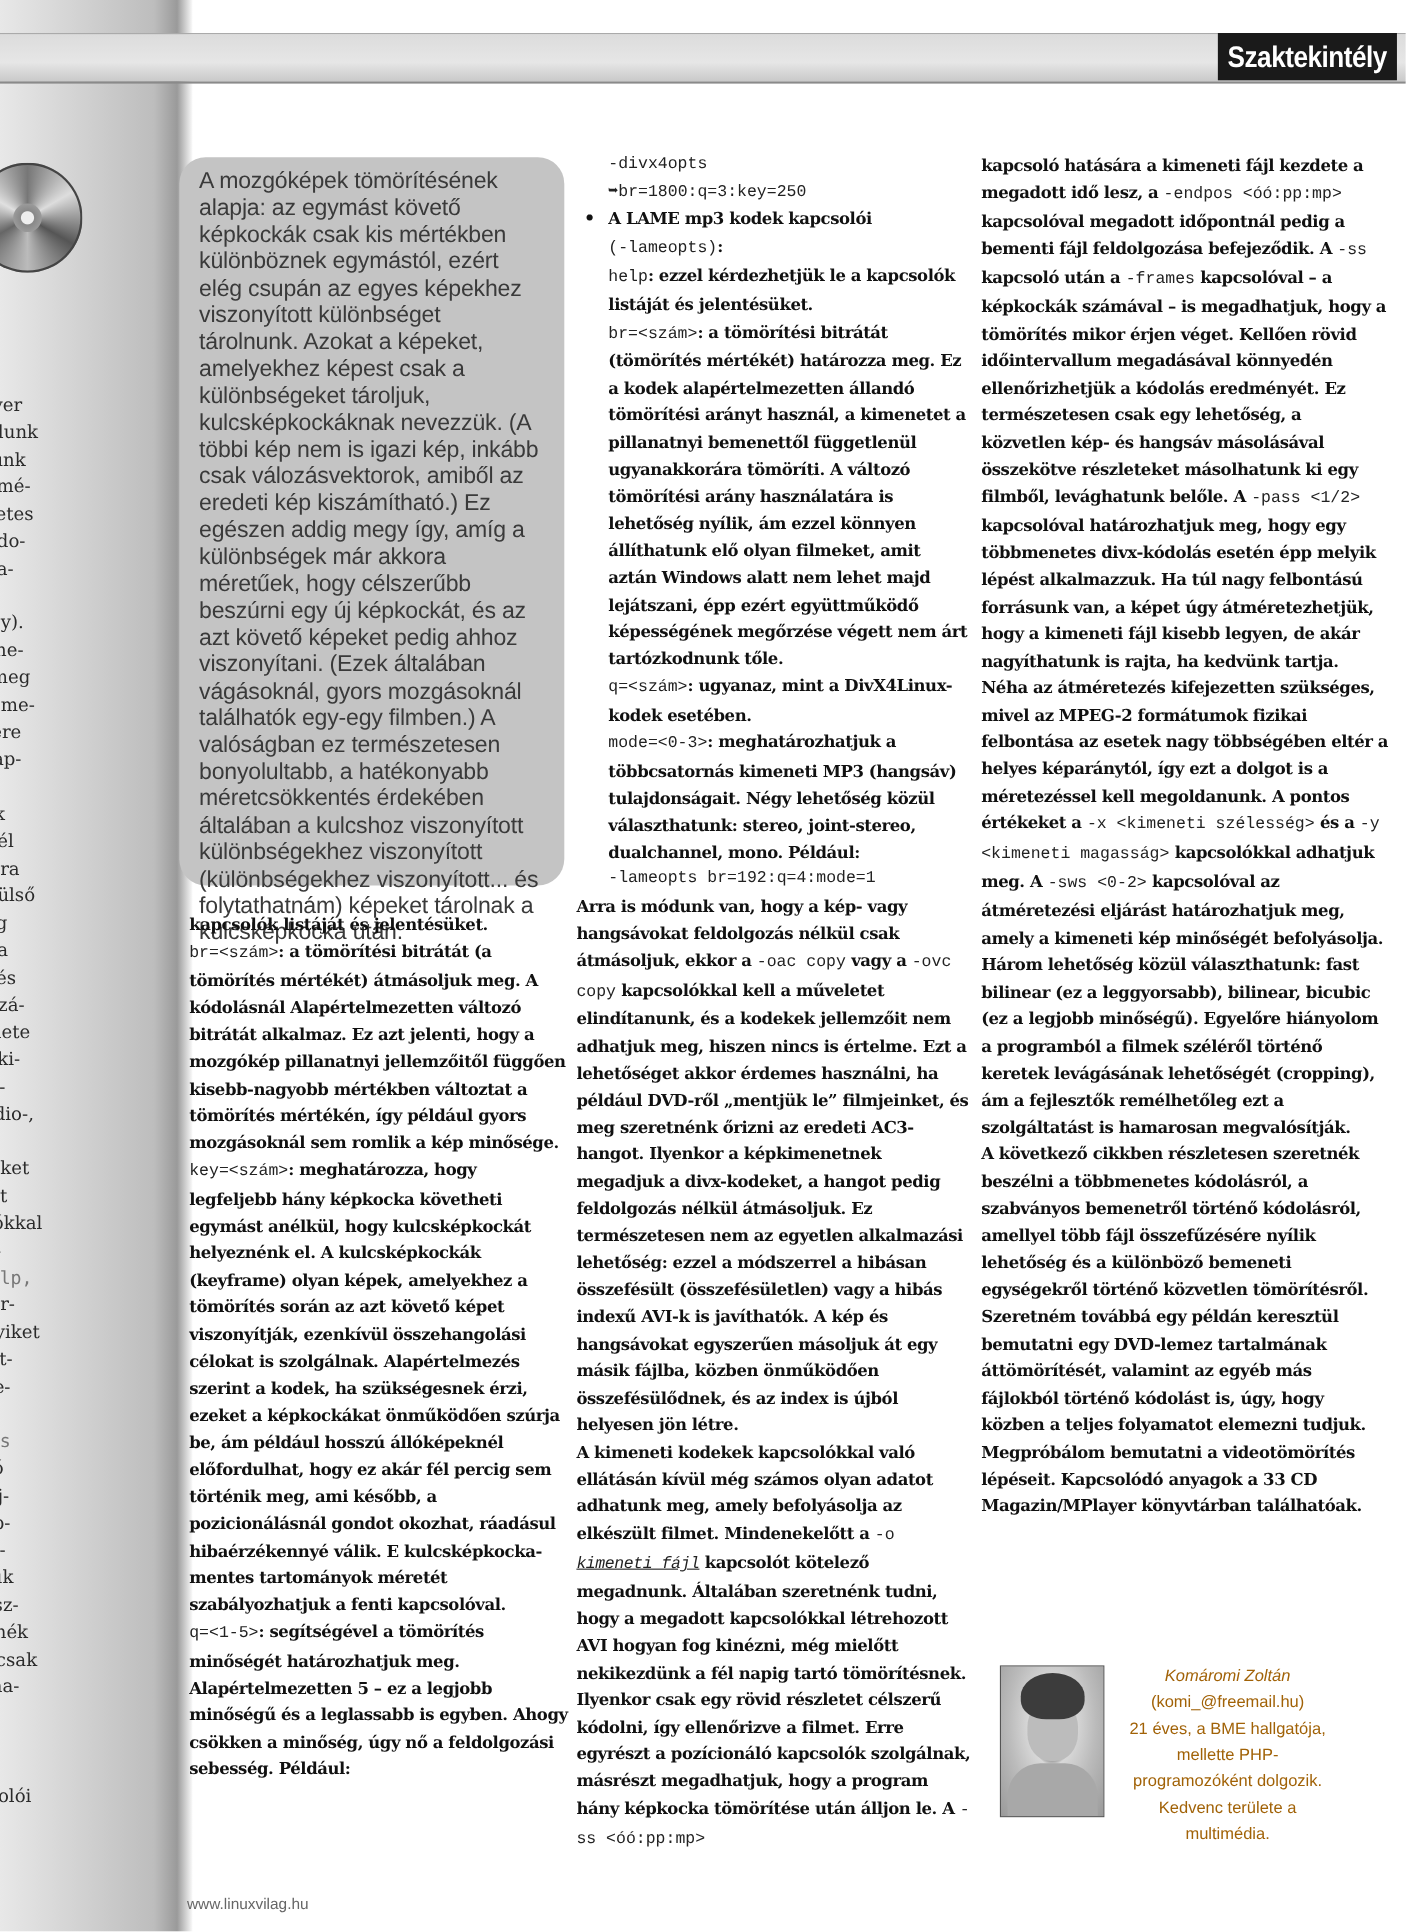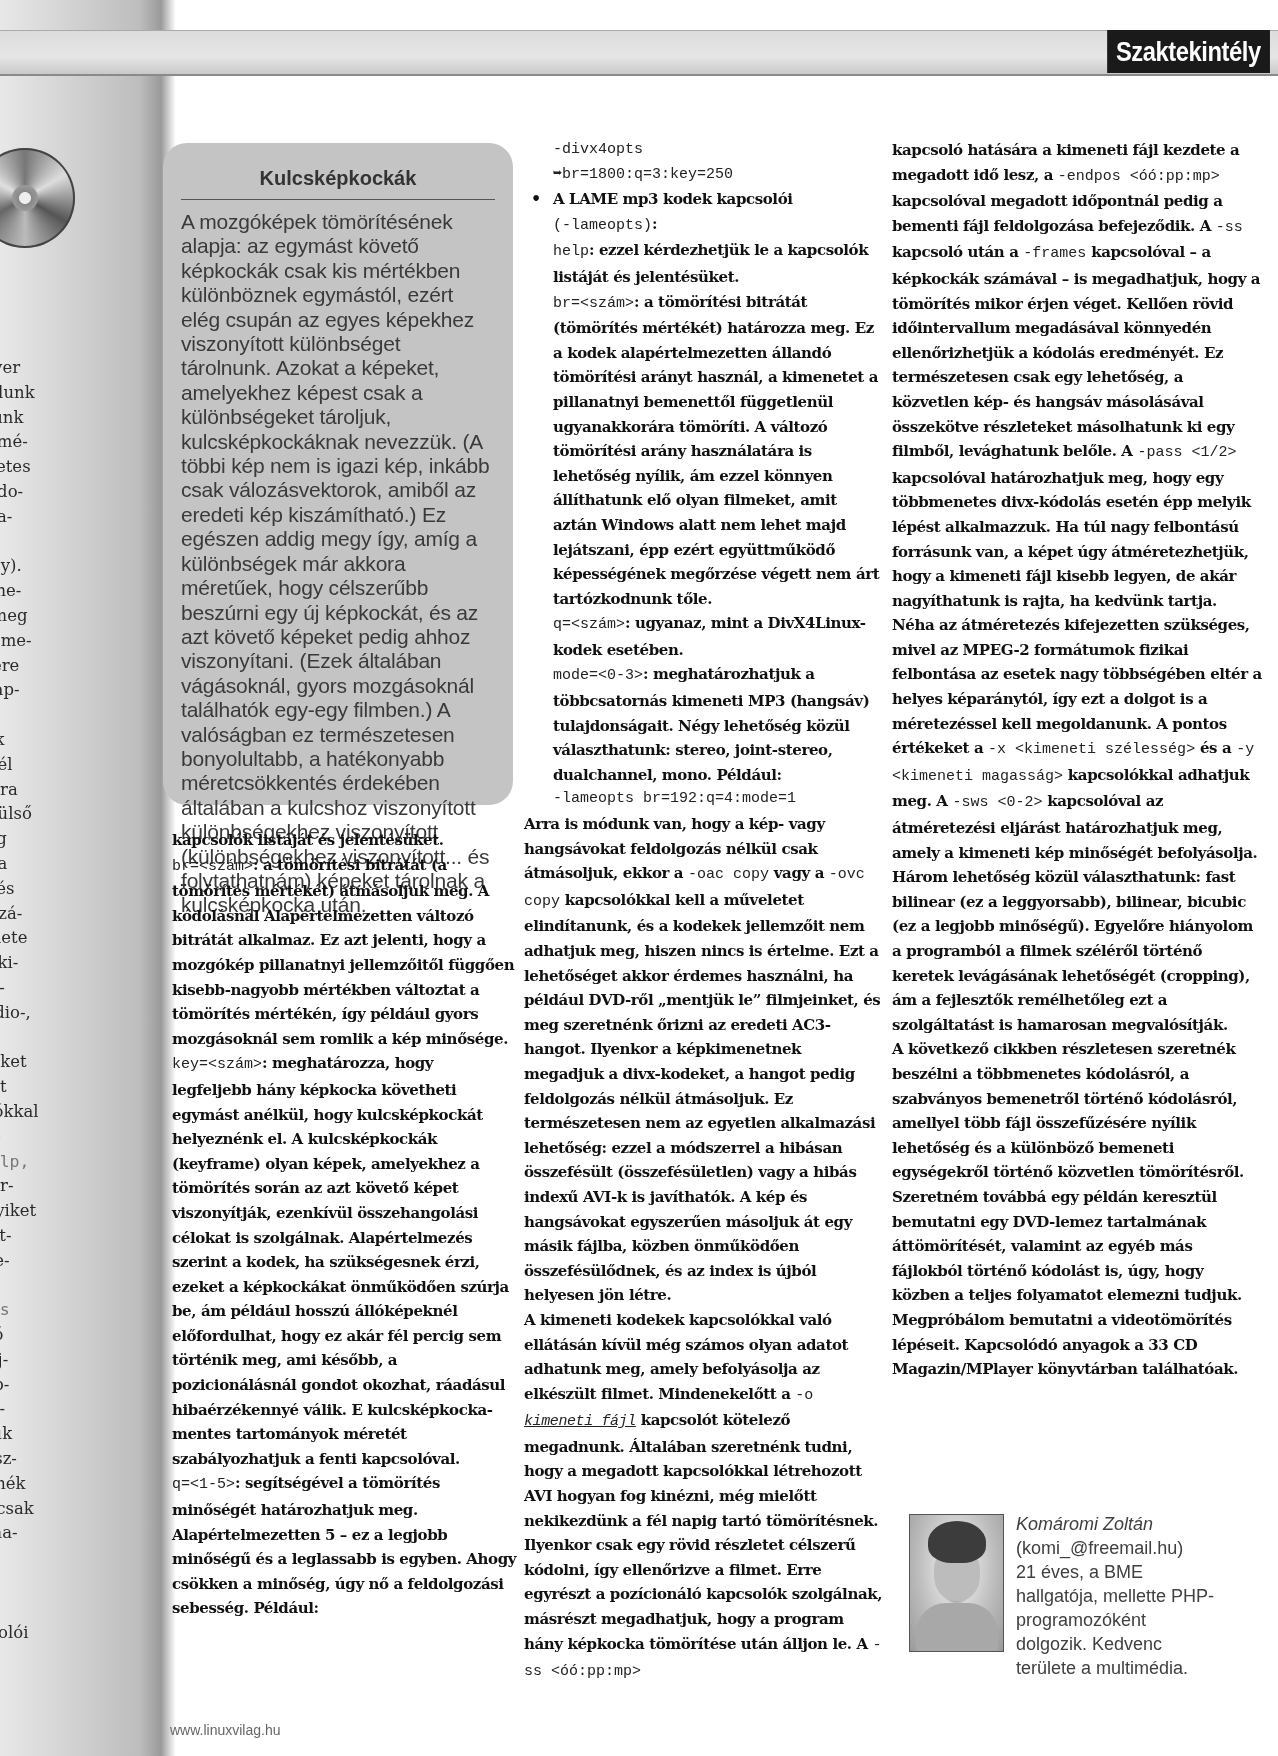--- a/index.html
+++ b/index.html
@@ -72,21 +72,21 @@
   .author-photo {
     position: absolute; left: 909px; top: 1514px; width: 95px; height: 138px;
     border: 1px solid #555; box-sizing: border-box;
     background: radial-gradient(ellipse at 50% 38%, #c8c8c8 0 22%, #777 26%, #d8d8d8 32%, #bbb 60%, #9a9a9a 100%);
   }
   .author-hair { position: absolute; left: 18px; top: 6px; width: 58px; height: 42px; border-radius: 50% 50% 40% 40%; background: #3c3c3c; }
   .author-face { position: absolute; left: 24px; top: 30px; width: 46px; height: 56px; border-radius: 45%; background: #bcbcbc; }
   .author-body { position: absolute; left: 6px; top: 88px; width: 82px; height: 48px; border-radius: 30px 30px 0 0; background: #a8a8a8; }
   .author-info {
     position: absolute; left: 1016px; top: 1512px; width: 200px;
-    font-family: "Liberation Sans", sans-serif; font-size: 18px; line-height: 24px; color: #404040;
+    font-family: "Liberation Sans", sans-serif; font-size: 15px; line-height: 24px; color: #a16207; text-align: center;
   }
   .author-name { font-style: italic; }
   .footer-url {
     position: absolute; left: 170px; top: 1722px;
     font-family: "Liberation Sans", sans-serif; font-size: 14px; color: #666;
   }
 </style>
 </head>
 <body>
 
@@ -151,21 +151,20 @@
     <div>ndenna-</div>
     <div>nálni</div>
     <div>oder</div>
     <div>&nbsp;</div>
     <div>kapcsolói</div>
     <div>&nbsp;</div>
     <div>a</div>
   </div>
 
 <div class="sidebar-box">
-  <div class="sidebar-title">Kulcsképkockák</div>
   <div class="sidebar-body">A mozgóképek tömörítésének alapja: az egymást követő képkockák csak kis mértékben különböznek egymástól, ezért elég csupán az egyes képekhez viszonyított különbséget tárolnunk. Azokat a képeket, amelyekhez képest csak a különbségeket tároljuk, kulcsképkockáknak nevezzük. (A többi kép nem is igazi kép, inkább csak válozásvektorok, amiből az eredeti kép kiszámítható.) Ez egészen addig megy így, amíg a különbségek már akkora méretűek, hogy célszerűbb beszúrni egy új képkockát, és az azt követő képeket pedig ahhoz viszonyítani. (Ezek általában vágásoknál, gyors mozgásoknál találhatók egy-egy filmben.) A valóságban ez természetesen bonyolultabb, a hatékonyabb méretcsökkentés érdekében általában a kulcshoz viszonyított különbségekhez viszonyított (különbségekhez viszonyított... és folytathatnám) képeket tárolnak a kulcsképkocka után.</div>
 </div>
 
 <div class="col col1">
   <div class="indent" style="padding-left:0">
     <div>kapcsolók listáját és jelentésüket.</div>
     <div><span class="mono">br=&lt;szám&gt;</span><span>: a tömörítési bitrátát (a tömörítés mértékét) átmásoljuk meg. A kódolásnál Alapértelmezetten változó bitrátát alkalmaz. Ez azt jelenti, hogy a mozgókép pillanatnyi jellemzőitől függően kisebb-nagyobb mértékben változtat a tömörítés mértékén, így például gyors mozgásoknál sem romlik a kép minősége.</span></div>
     <div><span class="mono">key=&lt;szám&gt;</span><span>: meghatározza, hogy legfeljebb hány képkocka követheti egymást anélkül, hogy kulcsképkockát helyeznénk el. A kulcsképkockák (keyframe) olyan képek, amelyekhez a tömörítés során az azt követő képet viszonyítják, ezenkívül összehangolási célokat is szolgálnak. Alapértelmezés szerint a kodek, ha szükségesnek érzi, ezeket a képkockákat önműködően szúrja be, ám például hosszú állóképeknél előfordulhat, hogy ez akár fél percig sem történik meg, ami később, a pozicionálásnál gondot okozhat, ráadásul hibaérzékennyé válik. E kulcsképkocka-mentes tartományok méretét szabályozhatjuk a fenti kapcsolóval.</span></div>
     <div><span class="mono">q=&lt;1-5&gt;</span><span>: segítségével a tömörítés minőségét határozhatjuk meg. Alapértelmezetten 5 – ez a legjobb minőségű és a leglassabb is egyben. Ahogy csökken a minőség, úgy nő a feldolgozási sebesség. Például:</span></div>
   </div>

